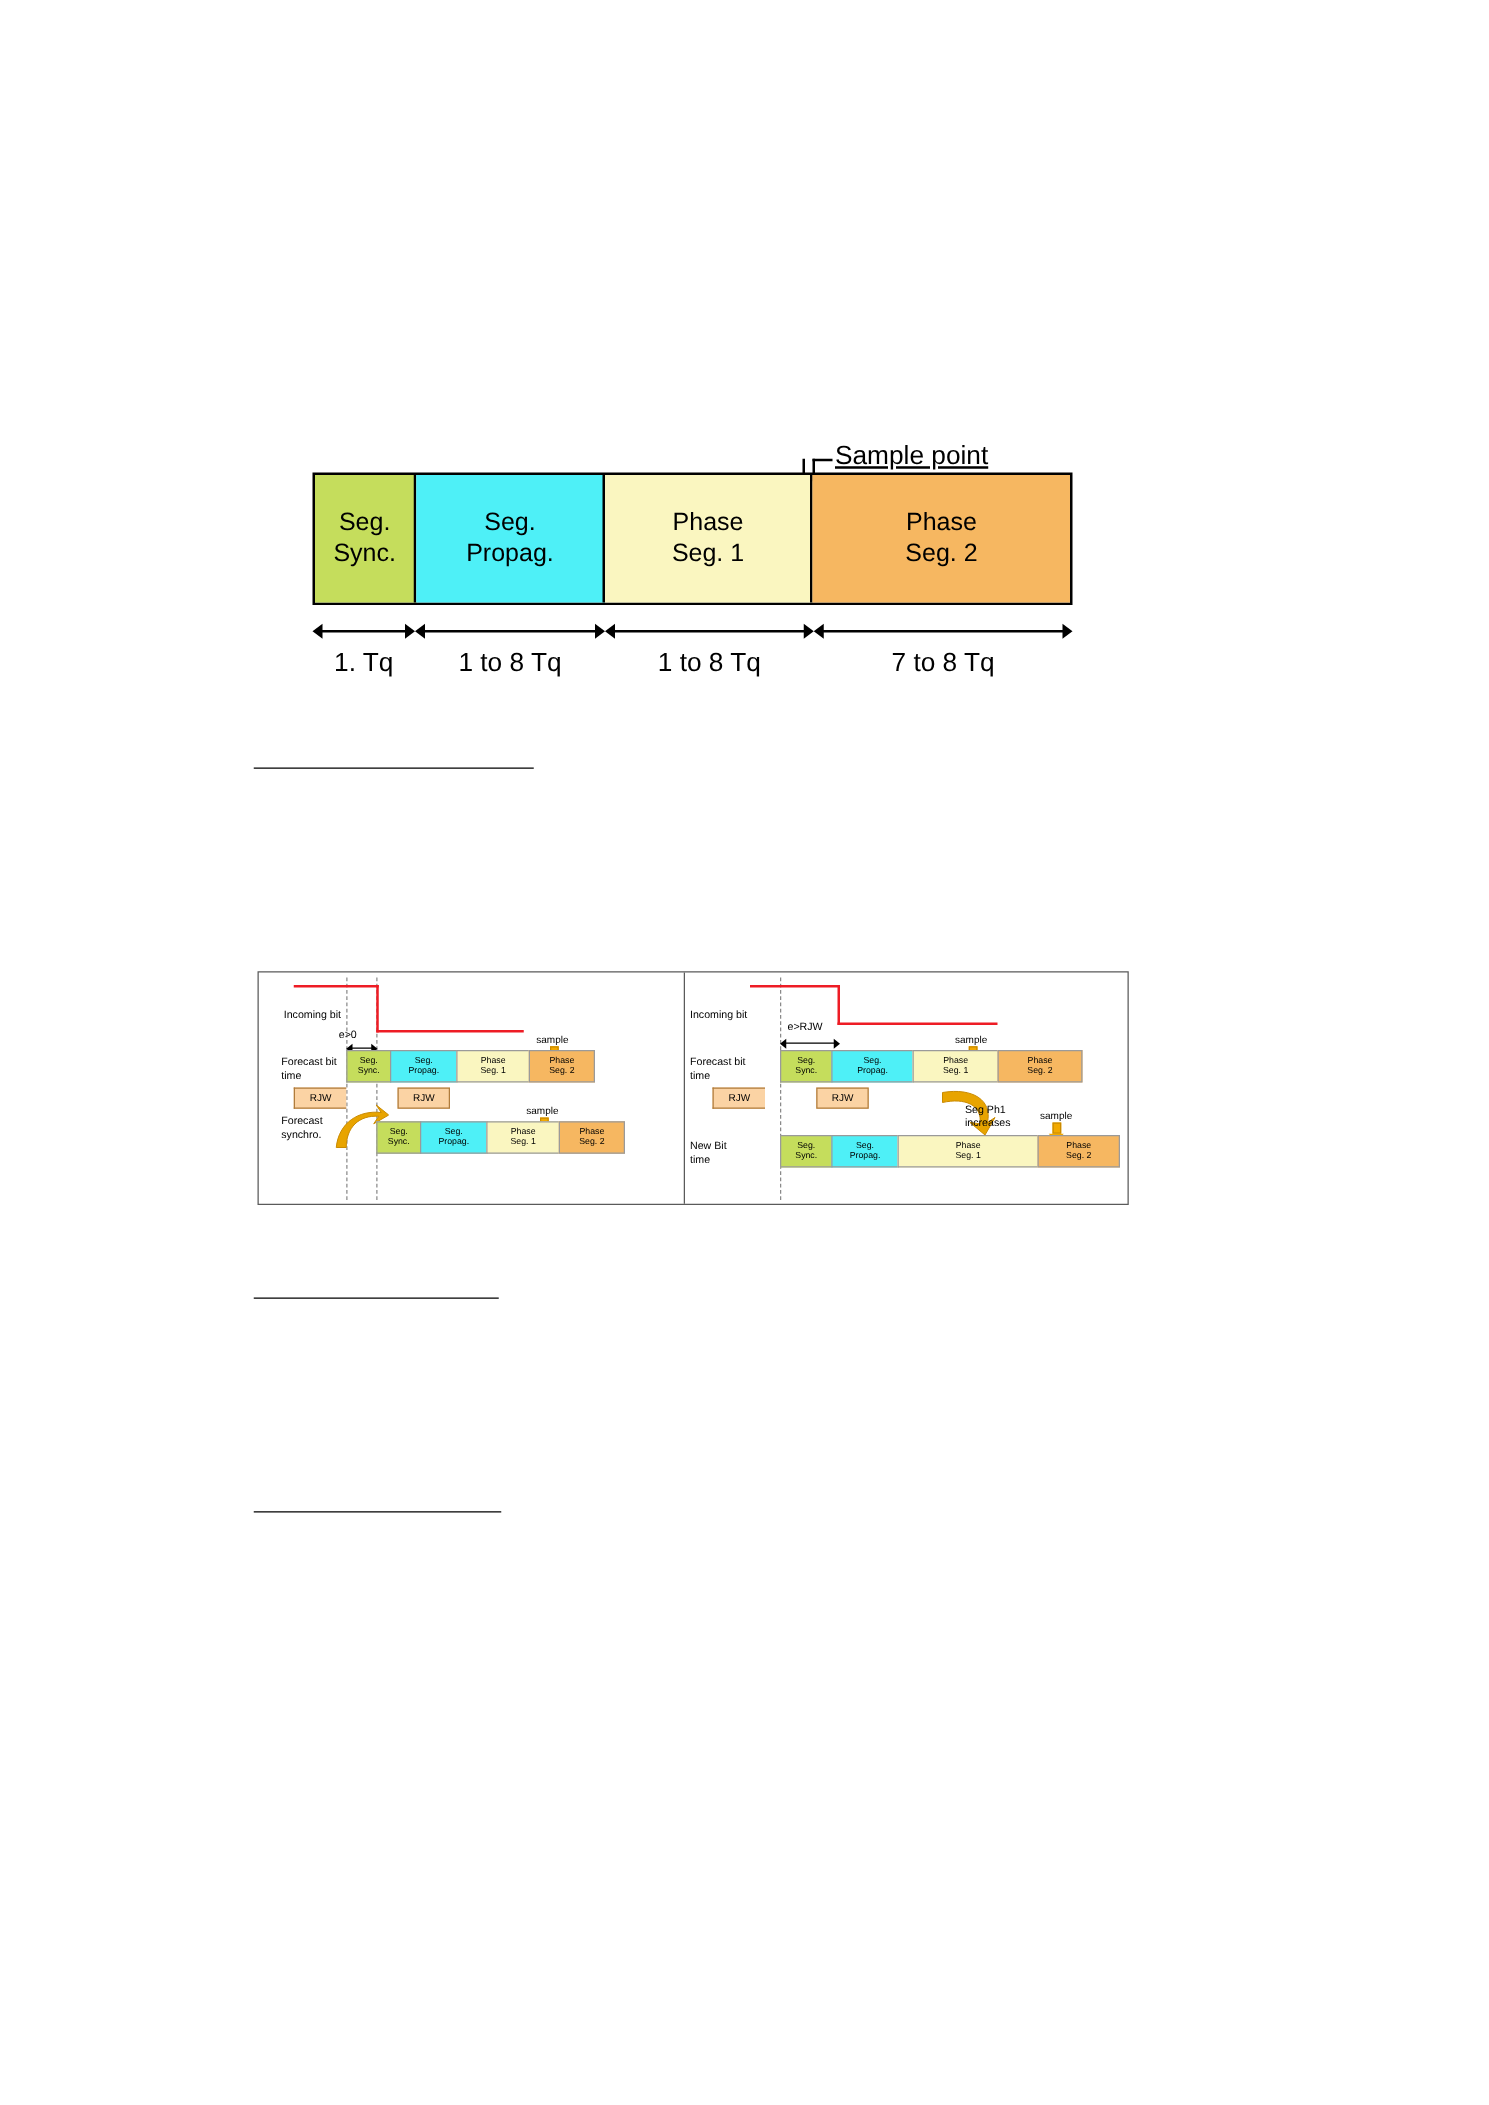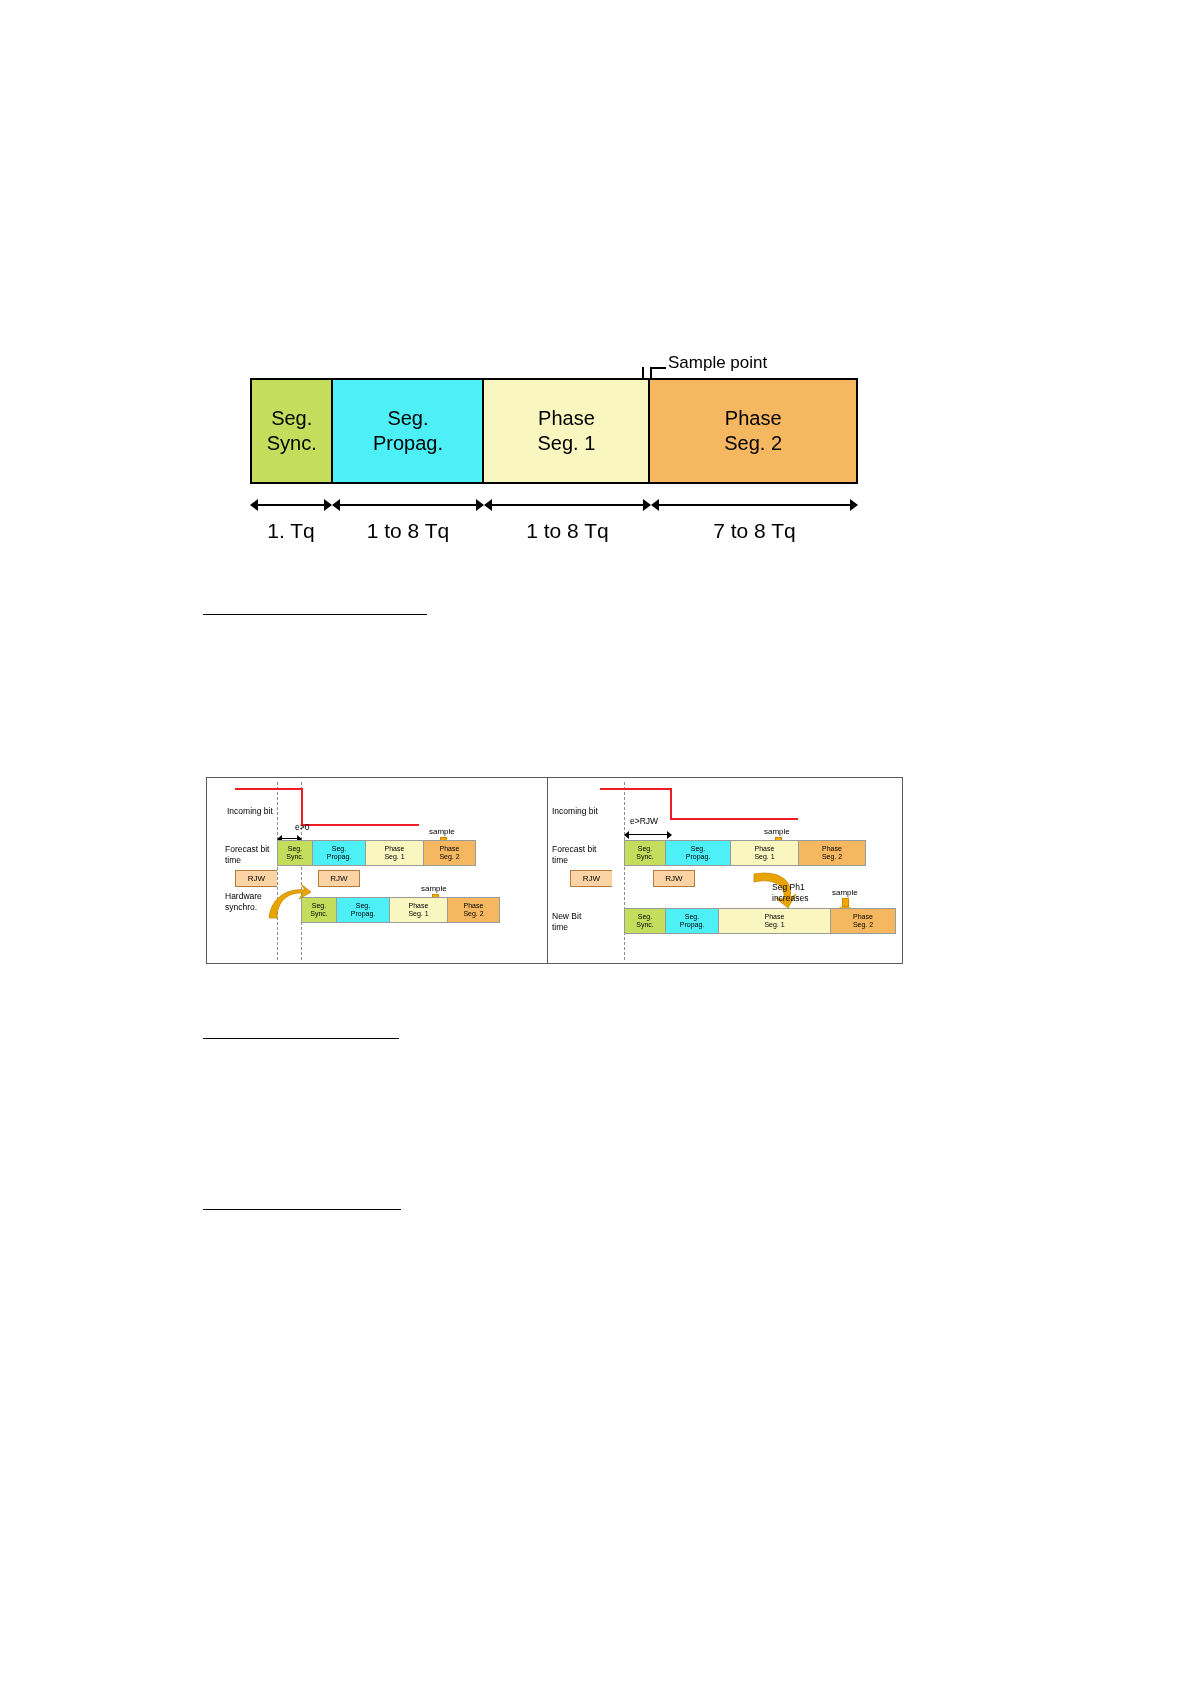--- a/index.html
+++ b/index.html
@@ -9,21 +9,21 @@
     font-family:"Liberation Sans", sans-serif;
     position:relative;
     overflow:hidden;
   }
   .page{position:absolute;inset:0;}
 
   
   #fig1{position:absolute;left:250px;top:355px;width:610px;}
   #fig1 .samplepoint{
     position:absolute;left:400px;top:0px;
-    font-size:17px;color:#000;white-space:nowrap;
+    font-size:21px;color:#000;white-space:nowrap;text-decoration:underline;
   }
   #fig1 .sp-elbow{
     position:absolute;left:400px;top:12px;width:14px;height:16px;
     border-left:2px solid #000;border-top:2px solid #000;
   }
   #fig1 .sp-arrow{
     position:absolute;left:392px;top:12px;width:2px;height:20px;background:#000;
   }
   #fig1 .sp-arrow:after{
     content:"";position:absolute;left:-4px;top:16px;
@@ -183,21 +183,21 @@
 
       <div class="dashv" style="left:70px;top:4px;height:178px;"></div>
       <div class="dashv" style="left:94px;top:4px;height:178px;"></div>
 
       <div class="redwire h" style="left:28px;top:10px;width:68px;"></div>
       <div class="redwire v" style="left:94px;top:10px;height:38px;"></div>
       <div class="redwire h" style="left:94px;top:46px;width:118px;"></div>
 
       <div class="ptxt" style="left:20px;top:28px;">Incoming bit</div>
 
-      <div class="ptxt" style="left:88px;top:44px;">e&gt;0</div>
+      <div class="ptxt" style="left:64px;top:44px;">e&gt;0</div>
       <div class="smalldim" style="left:70px;top:56px;width:25px;">
         <div class="a lft"></div>
         <div class="l2"></div>
         <div class="a rgt"></div>
       </div>
 
       <div class="ptxt" style="left:18px;top:66px;">Forecast bit</div>
       <div class="ptxt" style="left:18px;top:77px;">time</div>
 
       <div class="sampletxt" style="left:222px;top:49px;">sample</div>
@@ -223,21 +223,21 @@
             <span>Phase</span>
             <span>Seg. 2</span>
           </div>
         </div>
 
       <div class="rjwrow" id="L-rjw" style="left:28px;top:92px;">
           <div class="rjw" style="width: 42px;">RJW</div>
           <div class="rjw" style="width: 42px;">RJW</div>
         </div>
 
-      <div class="ptxt" style="left:18px;top:113px;">Hardware</div>
+      <div class="ptxt" style="left:18px;top:113px;">Forecast</div>
       <div class="ptxt" style="left:18px;top:124px;">synchro.</div>
 
       <svg class="curvearrow" style="left:58px;top:104px;" width="46" height="40" viewBox="0 0 46 40">
         <path d="M4 36 C 6 16, 22 6, 40 8 L 36 2 L 46 10 L 34 17 L 38 11 C 22 10, 12 20, 12 36 Z" fill="#e8a400" stroke="#c98a00" stroke-width="0.8"></path>
       </svg>
 
       <div class="sampletxt" style="left:214px;top:106px;">sample</div>
       <div class="downarrow" style="left:225px;top:116px;">
         <div class="stem"></div>
         <div class="tip"></div>

